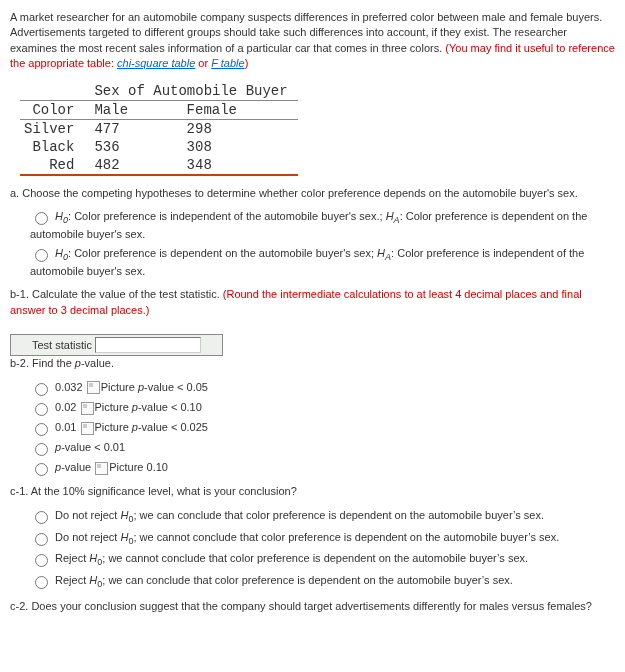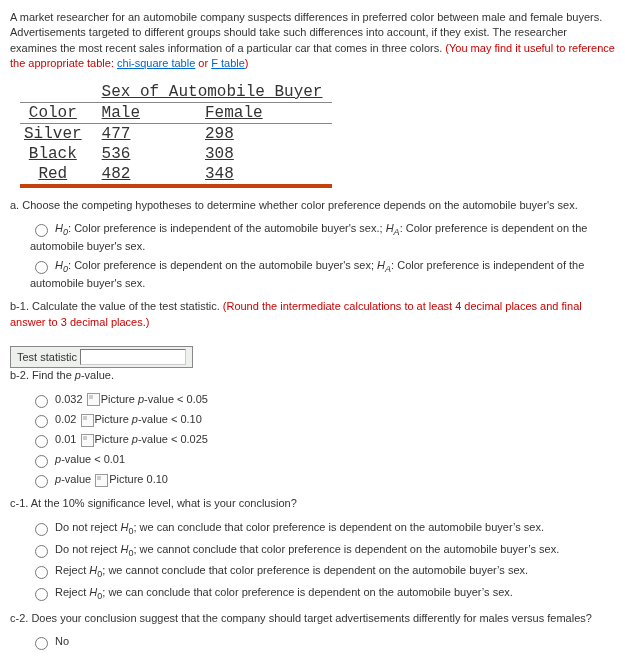--- a/index.html
+++ b/index.html
@@ -4,45 +4,44 @@
 <style>
   body {
     font-family: Arial, Helvetica, sans-serif;
     font-size: 11px;
     color: #333;
     margin: 10px;
     width: 605px;
   }
   .intro { line-height: 1.4; }
   .red-text { color: #c00; }
-  a { color: #06c; text-decoration: underline; cursor: pointer; }
+  a { color: #06c; text-decoration: underline; cursor: pointer; font-style: italic; }
   table.data {
     border-collapse: collapse;
     margin: 10px 0 10px 10px;
     font-family: "Courier New", monospace;
-    font-size: 16px;
-    text-decoration: underline;
+    font-size: 14px;
   }
   table.data td {
     padding: 1px 10px;
   }
-  table.data td:first-child { text-align: center; padding-left: 4px; }
+  table.data td:first-child { text-align: right; padding-left: 4px; }
   .hrow { border-bottom: 1px solid #888; border-top: 1px solid #888; }
   .grouphead { border-bottom: 1px solid #888; }
-  .b-row { border-bottom: 4px solid #c2410c; }
+  .b-row { border-bottom: 2px solid #c2410c; }
   .section { margin-top: 0; line-height: 1.4; }
   .choice-block { margin: 8px 0 8px 20px; }
   .choice { margin: 4px 0; }
   input[type="radio"] { vertical-align: middle; margin-right: 4px; }
   .italic { font-style: italic; }
   .input-box {
     display: inline-block;
     border: 1px solid #888;
     background: #eef0ee;
-    padding: 2px 6px;
+    padding: 2px 21px;
     margin: 6px 0 0 0;
   }
   .input-box input {
     width: 100px;
     font-size: 11px;
     border: 1px inset #ccc;
     background: #fff;
     padding: 1px 2px;
   }
   .pic-placeholder {
@@ -176,18 +175,14 @@
     <div class="choice">
       <input type="radio" name="pc1" style="">
       <span>Reject </span><span class="italic">H</span><sub>0</sub><span>; we can conclude that color preference is dependent on the automobile buyer’s sex.</span>
     </div>
   </div>
 </div>
 
 <div class="section">
   <span>c-2. Does your conclusion suggest that the company should target advertisements differently for males versus females?</span>
   <div class="choice-block">
-    <div class="choice">
-      <input type="radio" name="pc2" style="">
-      <span>No</span>
-    </div>
   </div>
 </div>
 
 </body></html>

